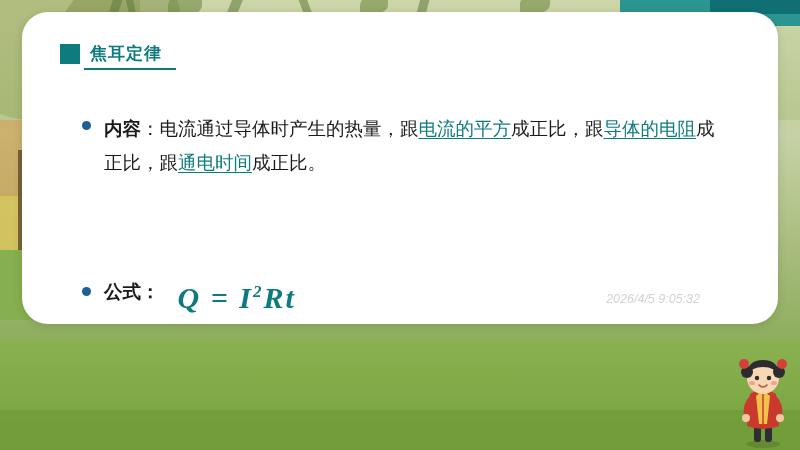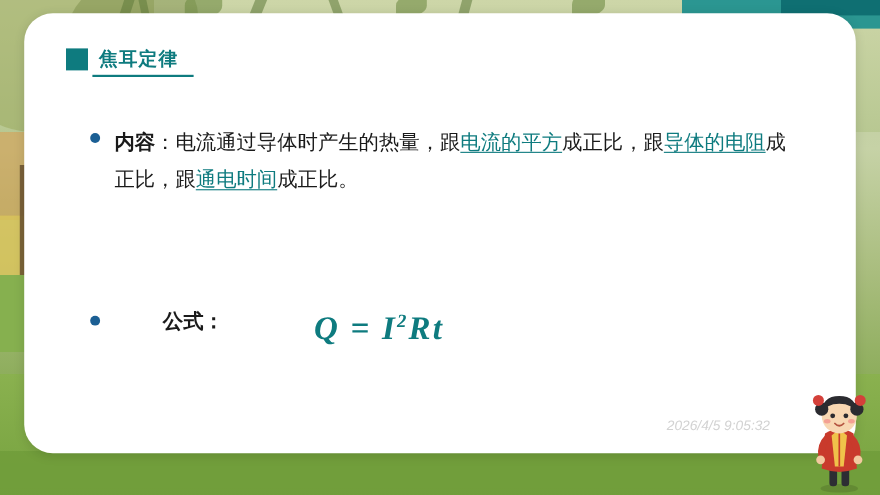--- a/index.html
+++ b/index.html
@@ -112,21 +112,21 @@
     width: 45px; height: 80px;
     background: #cf9a4a;
     opacity: .6;
   }
   
   .card {
     position: absolute;
     left: 22px;
     top: 12px;
     width: 756px;
-    height: 400px;
+    height: 312px;
     background: #ffffff;
     border-radius: 26px;
     box-shadow: 0 2px 10px rgba(0,0,0,.12);
     overflow: hidden;
   }
   
   .title-row {
     position: absolute;
     left: 38px;
     top: 30px;
@@ -157,21 +157,21 @@
   }
   
   .bullet-block {
     position: absolute;
     left: 60px;
     display: flex;
     align-items: flex-start;
     justify-content: space-between;
   }
   .bullet-block.first { top: 100px; width: 650px; }
-  .bullet-block.second { top: 266px; gap: 44px; }
+  .bullet-block.second { top: 266px; }
   .dot {
     width: 9px;
     height: 9px;
     border-radius: 50%;
     background: #1b5f94;
     margin-top: 9px;
     margin-right: 13px;
     flex: none;
   }
   .para {
@@ -188,21 +188,21 @@
     text-decoration: underline;
     text-underline-offset: 3px;
   }
   .formula-label {
     font-size: 18.5px;
     font-weight: bold;
     color: #1a1a1a;
     line-height: 28px;
   }
   .formula {
-    margin-left: 38px;
+    margin-left: 18px;
     font-family: "Liberation Serif", serif;
     font-style: italic;
     font-weight: bold;
     color: #0e7b7f;
     font-size: 30px;
     letter-spacing: 2px;
     line-height: 28px;
     white-space: nowrap;
   }
   .formula sup {

